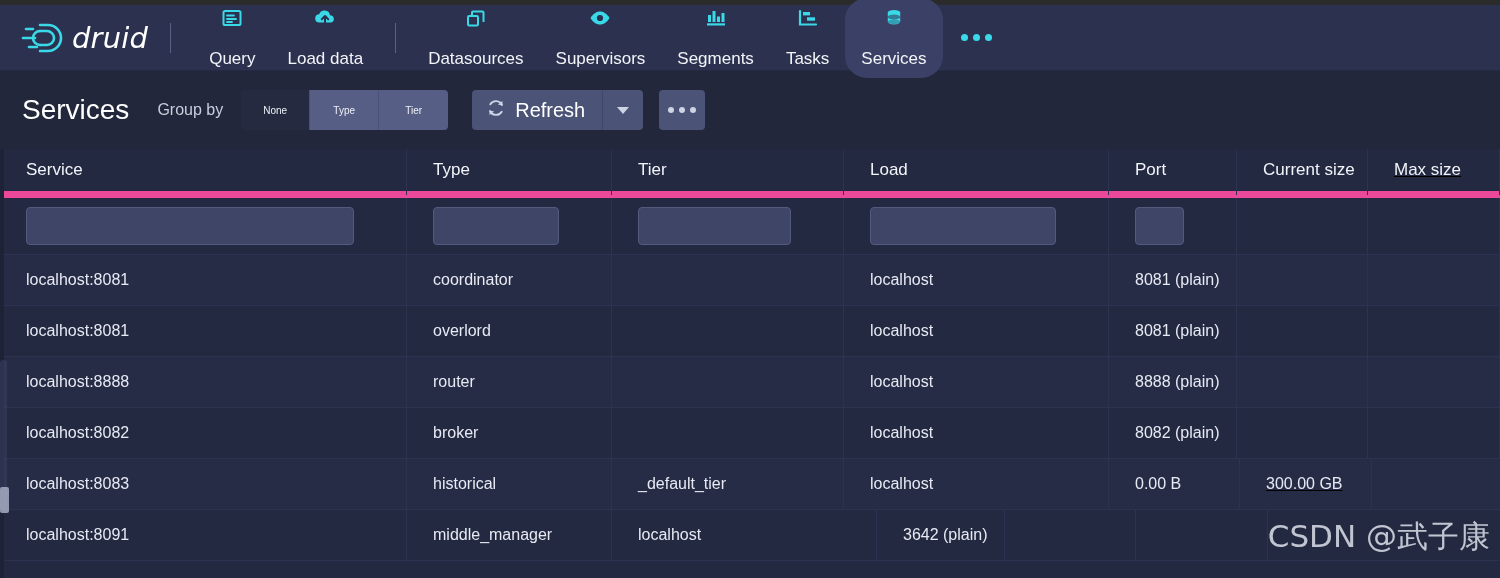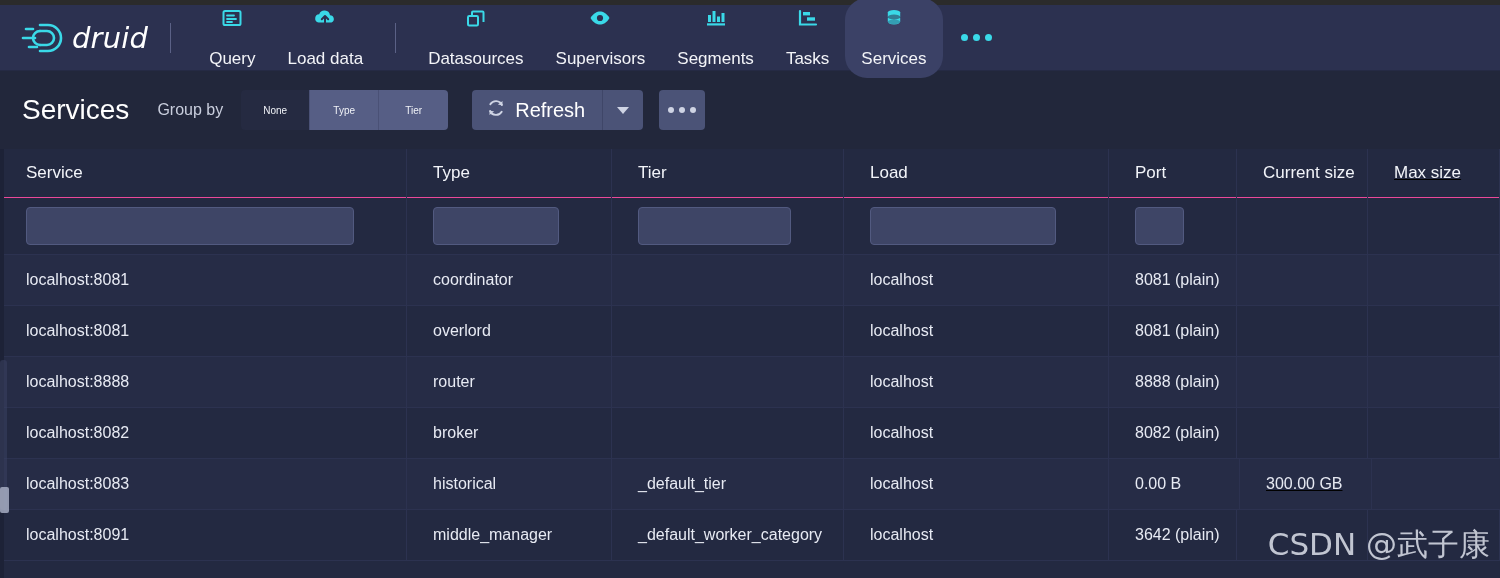--- a/index.html
+++ b/index.html
@@ -88,21 +88,21 @@
   }
   .ellipsis-btn .dot { background: #cfd4e4; width: 6px; height: 6px; }
 
   
   .table-wrap {
     position: absolute; top: 149px; left: 0; width: 1500px; height: 429px;
     background: #232941; overflow: hidden;
   }
   .thead {
     display: flex; height: 49px; align-items: center;
-    background: #232941; border-bottom: 1px solid #ec4899;
+    background: #232941; border-bottom: 7px solid #ec4899;
   }
   .filter-row {
     display: flex; height: 57px; align-items: center;
     background: #232941; border-bottom: 1px solid #2c3250;
   }
   .trow { display: flex; height: 51px; align-items: center; }
   .trow.odd { background: #262c46; }
   .trow.even { background: #232941; }
   .trow { border-bottom: 1px solid #2c3250; }
 
@@ -138,21 +138,21 @@
     position: absolute; left: 0; top: 487px; width: 9px; height: 26px;
     background: #aeb4c9; border-radius: 2px; opacity: .8;
   }
   .left-edge {
     position: absolute; left: 0; top: 149px; width: 4px; height: 429px;
     background: #1d2237;
   }
 
   
   .watermark {
-    position: absolute; right: 10px; bottom: 12px;
+    position: absolute; right: 10px; bottom: 20px;
     font-size: 31px; color: #cfd3de; opacity: .92;
     font-family: "DejaVu Sans", sans-serif; white-space: nowrap;
     pointer-events: none;
   }
 </style>
 </head>
 <body>
 
 <div class="page">
 
@@ -465,23 +465,20 @@
         </div>
     </div>
 
     <div class="trow even">
       <div class="cell c-service">
           <span class="td-text">localhost:8091</span>
         </div>
       <div class="cell c-type">
           <span class="td-text">middle_manager</span>
         </div>
-      <div class="cell c-tier">
-          <span class="td-text">_default_worker_category</span>
-        </div>
       <div class="cell c-host">
           <span class="td-text">localhost</span>
         </div>
       <div class="cell c-port">
           <span class="td-text">3642 (plain)</span>
         </div>
       <div class="cell c-cursize">
           <span class="td-text"></span>
         </div>
       <div class="cell c-maxsize">

